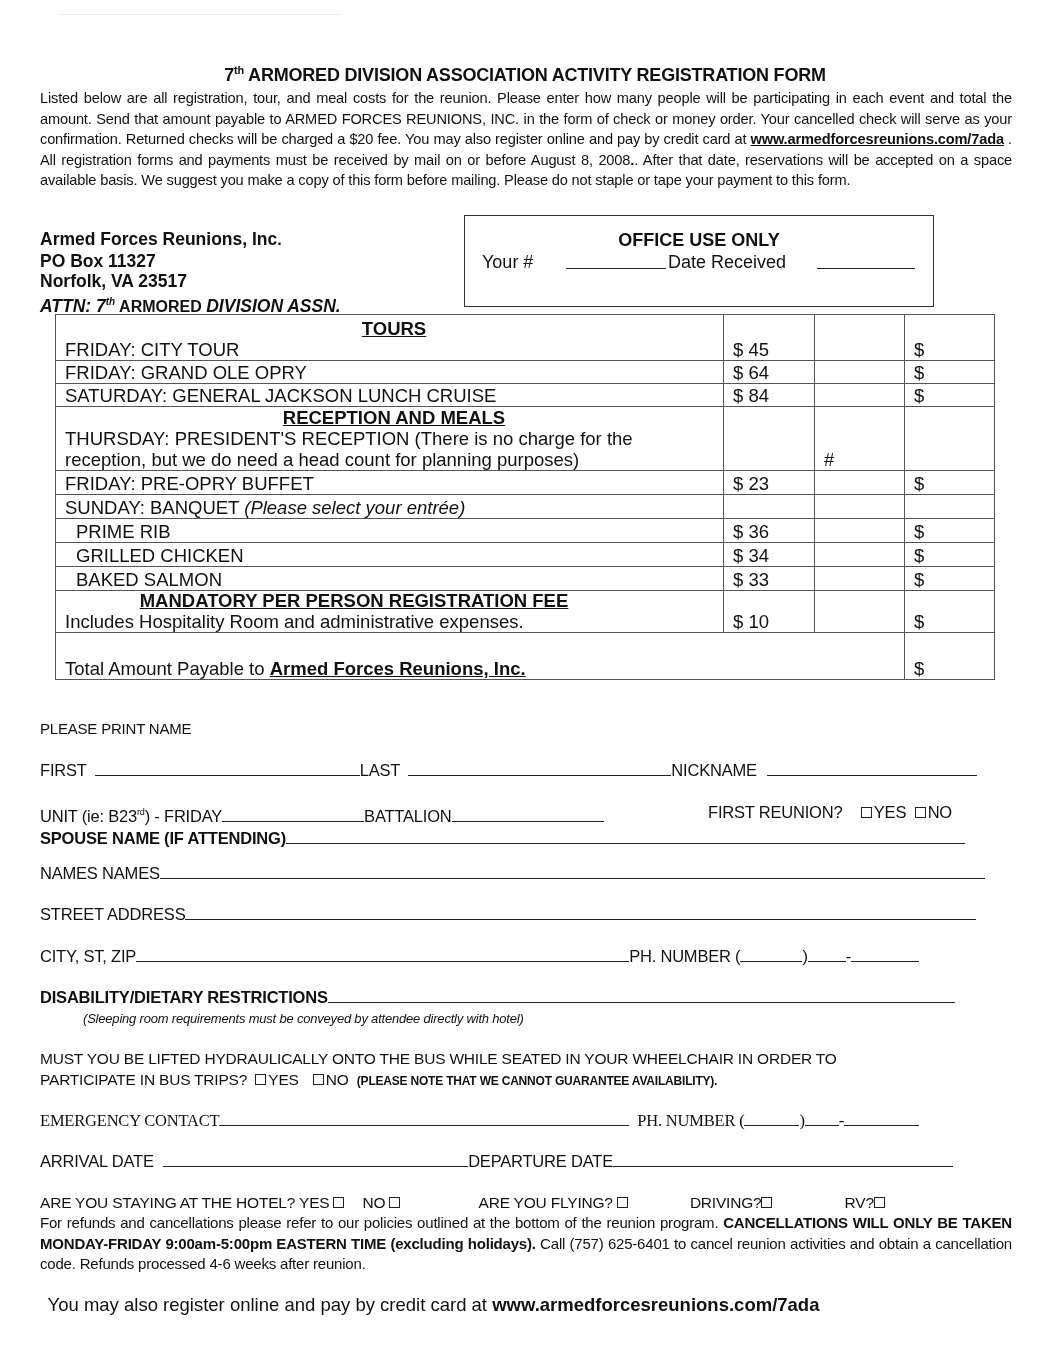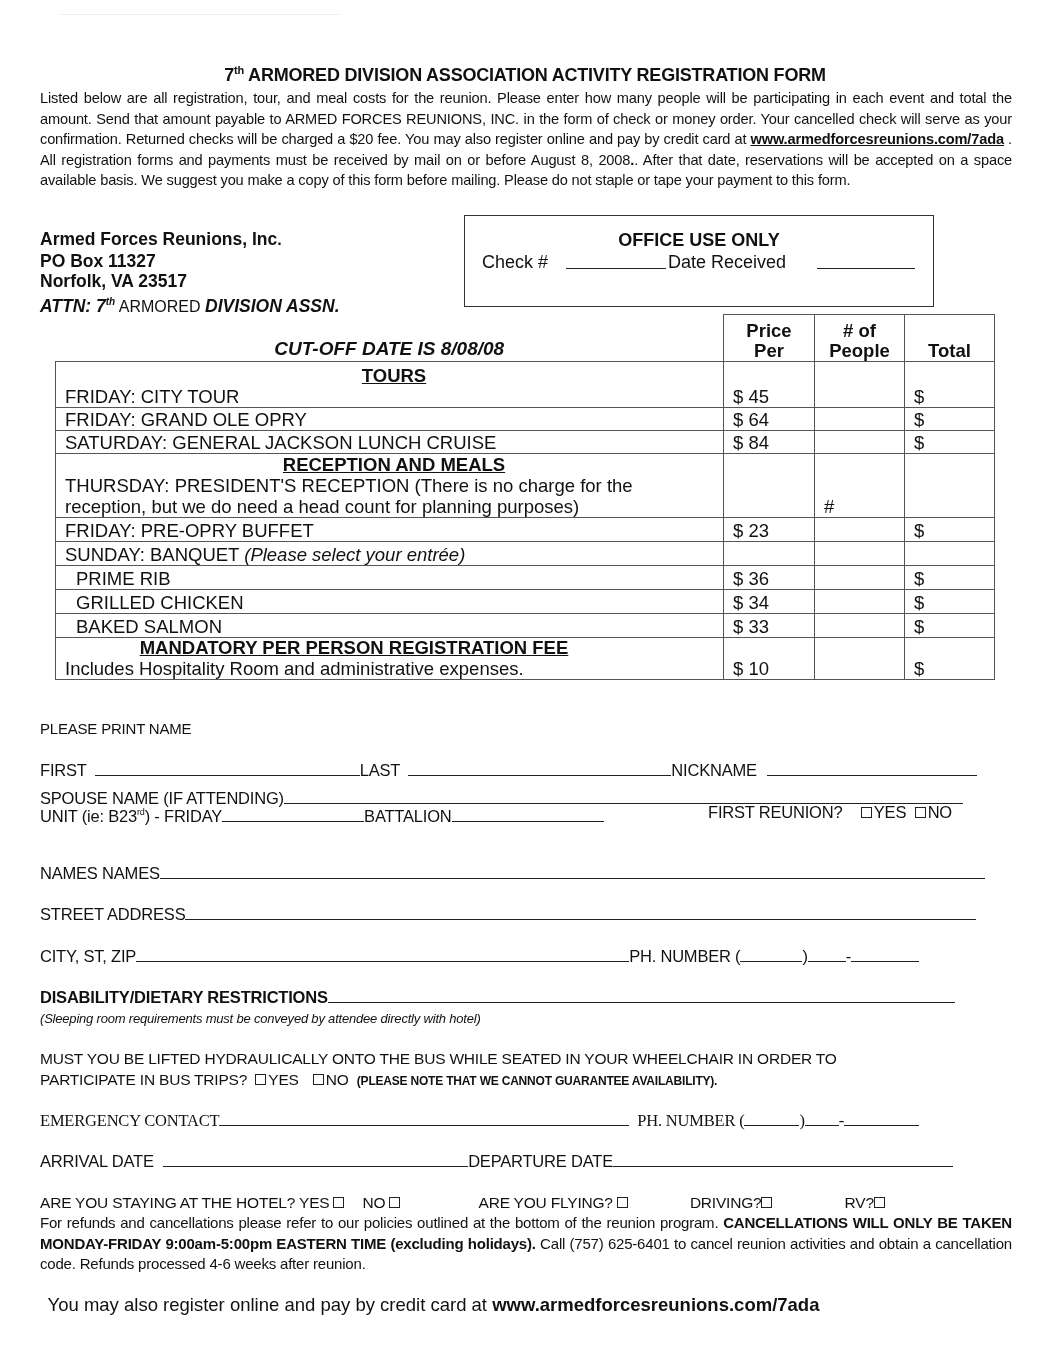--- a/index.html
+++ b/index.html
@@ -35,21 +35,21 @@
   table.reg .indent { padding-left: 20px; }
   table.reg .price { padding-left: 9px; }
   table.reg .dollar { padding-left: 9px; }
   table.reg .it { font-style: italic; }
   table.reg .ab { font-weight: bold; text-decoration: underline; }
 
   .f { position: absolute; font-size: 16.5px; line-height: 20px; letter-spacing: -0.2px; white-space: nowrap; }
   .f .ul { display: inline-block; border-bottom: 1.3px solid #222; height: 16px; vertical-align: baseline; }
   .f sup { font-size: 9px; }
   .box { display: inline-block; width: 11px; height: 11px; border: 1.6px solid #222; vertical-align: 0px; margin: 0 2px 0 4px; }
-  .small-it { font-style: italic; font-size: 13px; }
+  .small-it { font-style: italic; font-size: 13px; margin-left: 43px; }
   .small-b { font-weight: bold; font-size: 12px; }
 
   .refund { left: 40px; top: 1213px; width: 972px; font-size: 15px; line-height: 20.6px; text-align: justify; letter-spacing: -0.2px; }
   .refund .b { font-weight: bold; }
 
   .footer { left: 0; width: 867px; top: 1294px; text-align: center; font-size: 18.5px; }
   .footer .b { font-weight: bold; }
 </style>
 </head>
 <body>
@@ -57,53 +57,41 @@
 <div class="abs scanline"></div>
 
 <div class="abs title"><span>7</span><sup>th</sup><span> ARMORED DIVISION ASSOCIATION ACTIVITY REGISTRATION FORM</span></div>
 
 <div class="abs intro"><span>Listed below are all registration, tour, and meal costs for the reunion.  Please enter how many people will be participating in each event and total the amount. Send that amount payable to ARMED FORCES REUNIONS, INC. in the form of check or money order.  Your cancelled check will serve as your confirmation.  Returned checks will be charged a $20 fee.  You may also register online and pay by credit card at </span><span class="link">www.armedforcesreunions.com/7ada</span><span> .  All registration forms and payments must be received by mail on or before August 8, 2008</span><span class="b">.</span><span>.  After that date, reservations will be accepted on a space available basis. We suggest you make a copy of this form before mailing.  Please do not staple or tape your payment to this form.</span></div>
 
 <div class="abs addr">
   <div><span>Armed Forces Reunions, Inc</span><span class="plain">.</span></div>
   <div>PO Box 11327</div>
   <div>Norfolk, VA 23517</div>
-  <div><span class="attn">ATTN:  7</span><sup class="attn">th</sup><span class="plain" style="font-weight:normal"> ARMORED </span><span class="attn">DIVISION ASSN.</span></div>
+  <div><span class="attn">ATTN:  7</span><sup class="attn">th</sup><span class="plain" style="font-weight:bold"> ARMORED </span><span class="attn">DIVISION ASSN.</span></div>
 </div>
 
 <div class="abs office">
   <div class="oh">OFFICE USE ONLY</div>
   <div class="orow">
-    <span style="left:17px">Check #</span>
+    <span style="left:17px">Your #</span>
     <span style="left:101px;width:100px;" class="uline"></span>
     <span style="left:203px">Date Received</span>
     <span style="left:352px;width:98px;" class="uline"></span>
   </div>
 </div>
 
 <table class="reg">
   <colgroup>
       <col style="width:668px">
       <col style="width:91px">
       <col style="width:90px">
       <col style="width:90px">
     </colgroup>
   <tbody>
-      <tr style="height:47px">
-    <td class="cutoff noborder">CUT-OFF DATE IS 8/08/08</td>
-    <td class="hdr">
-          <div>Price</div>
-          <div>Per</div>
-        </td>
-    <td class="hdr">
-          <div># of</div>
-          <div>People</div>
-        </td>
-    <td class="hdr" style="vertical-align:bottom">Total</td>
-  </tr>
   <tr style="height:46px">
     <td>
           <div class="section">TOURS</div>
           <div>FRIDAY:  CITY TOUR</div>
         </td>
     <td class="price">$  45</td>
     <td></td>
     <td class="dollar">$</td>
   </tr>
   <tr style="height:23px">
@@ -160,20 +148,24 @@
   </tr>
   <tr style="height:41px">
     <td>
           <div class="section" style="padding-right:80px">MANDATORY PER PERSON REGISTRATION FEE</div>
           <div>Includes Hospitality Room and administrative expenses.</div>
         </td>
     <td class="price">$  10</td>
     <td></td>
     <td class="dollar">$</td>
   </tr>
+  <tr style="height:47px">
+    <td colspan="3"><span>Total Amount Payable to </span><span class="ab">Armed Forces Reunions, Inc.</span></td>
+    <td class="dollar">$</td>
+  </tr>
 </tbody>
   </table>
 
 <div class="f" style="left:40px;top:719px;font-size:15px;">PLEASE  PRINT  NAME</div>
 
 <div class="f" style="left:40px;top:760px;">
   <span>FIRST</span>
   <span class="ul" style="width:265px;margin-left:4px;"></span><span>LAST</span>
   <span class="ul" style="width:263px;margin-left:4px;"></span><span>NICKNAME</span>
   <span class="ul" style="width:210px;margin-left:6px;"></span>
@@ -181,21 +173,21 @@
 
 <div class="f" style="left:40px;top:802px;">
   <span>UNIT (ie: B23</span><sup>rd</sup><span>) -  FRIDAY</span><span class="ul" style="width:142px;"></span><span>BATTALION</span><span class="ul" style="width:152px;"></span>
 </div>
 <div class="f" style="left:708px;top:802px;">
   <span>FIRST REUNION?</span>
   <span class="box" style="margin-left:14px"></span><span>YES</span>
   <span class="box"></span><span>NO</span>
 </div>
 
-<div class="f" style="left:40px;top:788px;">
+<div class="f" style="left:40px;top:828px;font-weight:bold;">
   <span>SPOUSE NAME (IF ATTENDING)</span><span class="ul" style="width:679px;"></span>
 </div>
 
 <div class="f" style="left:40px;top:863px;">
   <span>NAMES NAMES</span><span class="ul" style="width:825px;"></span>
 </div>
 
 <div class="f" style="left:40px;top:904px;">
   <span>STREET ADDRESS</span><span class="ul" style="width:791px;"></span>
 </div>

